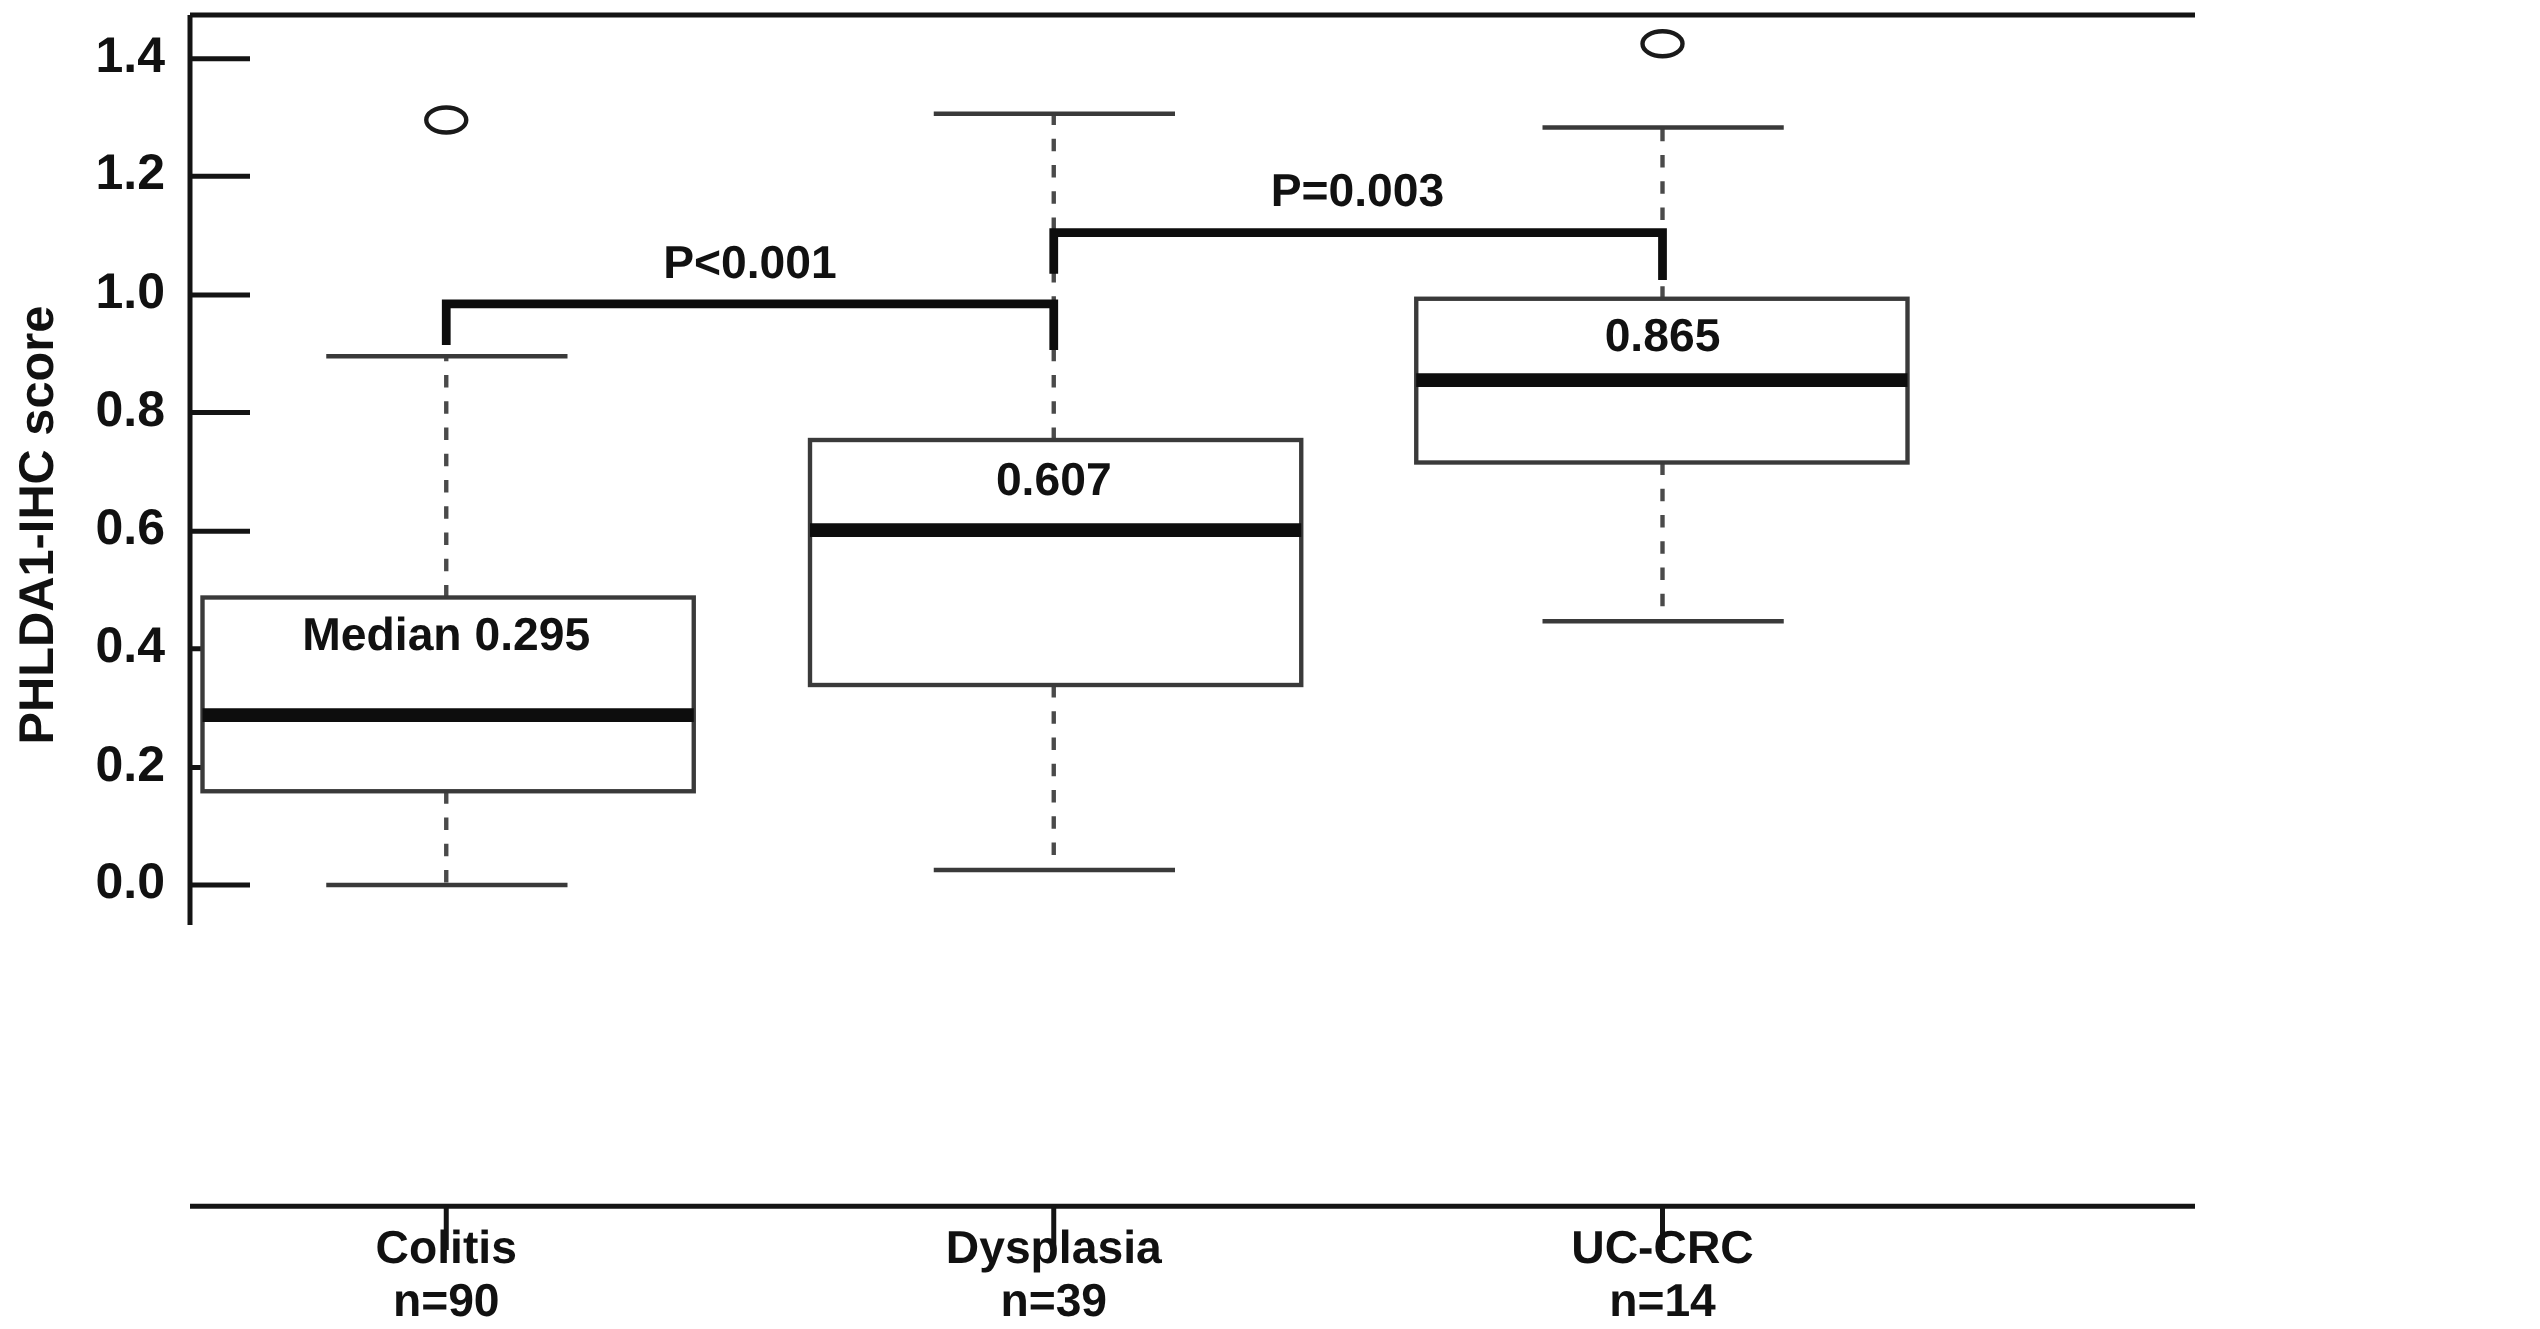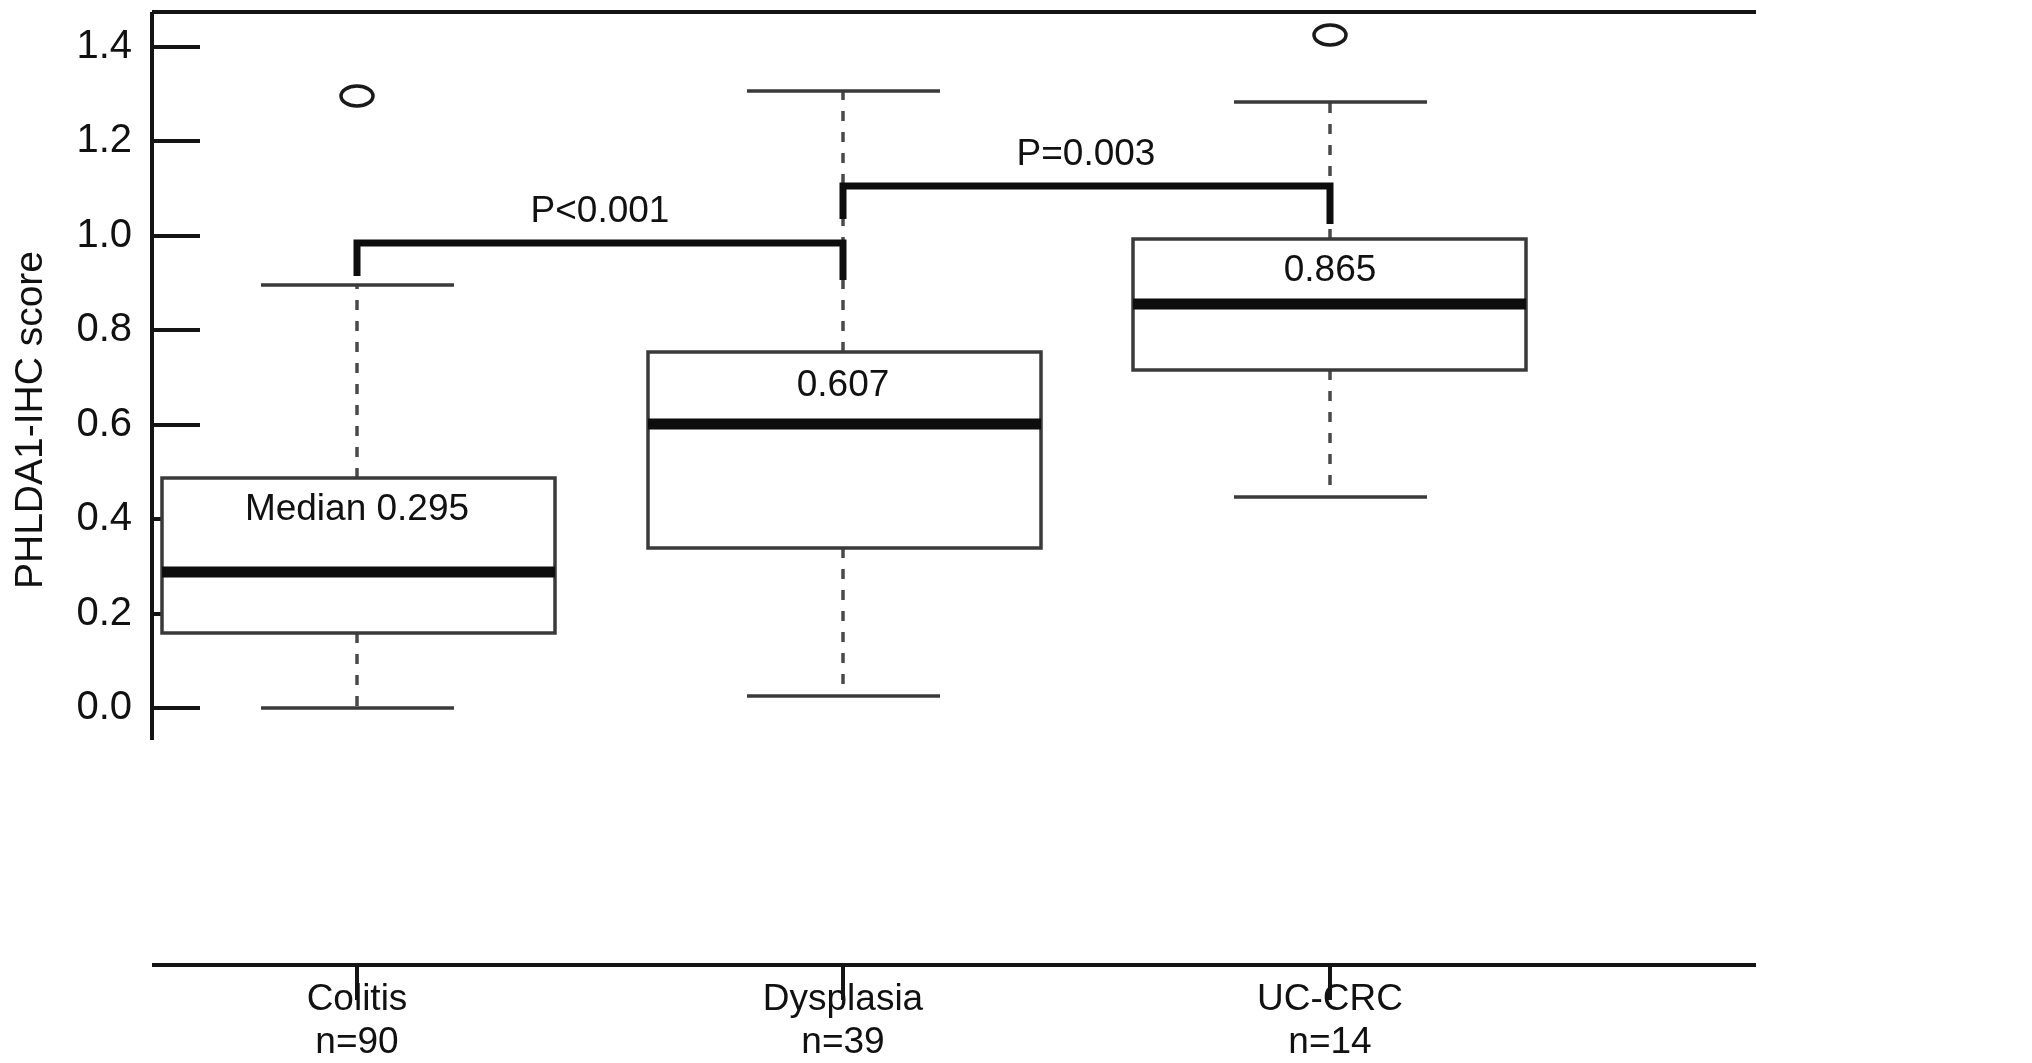--- a/index.html
+++ b/index.html
@@ -7,20 +7,21 @@
     padding: 0;
     background: #ffffff;
   }
   #root {
     position: relative;
     width: 1756px;
     height: 1063px;
     background: #ffffff;
     font-family: "Liberation Sans", sans-serif;
     overflow: hidden;
+    font-weight: bold;
   }
   svg#plot {
     position: absolute;
     left: 0;
     top: 0;
     width: 2032px;
     height: 1063px;
     display: block;
   }
   .axis-line { stroke: #141414; stroke-width: 4; fill: none; }

